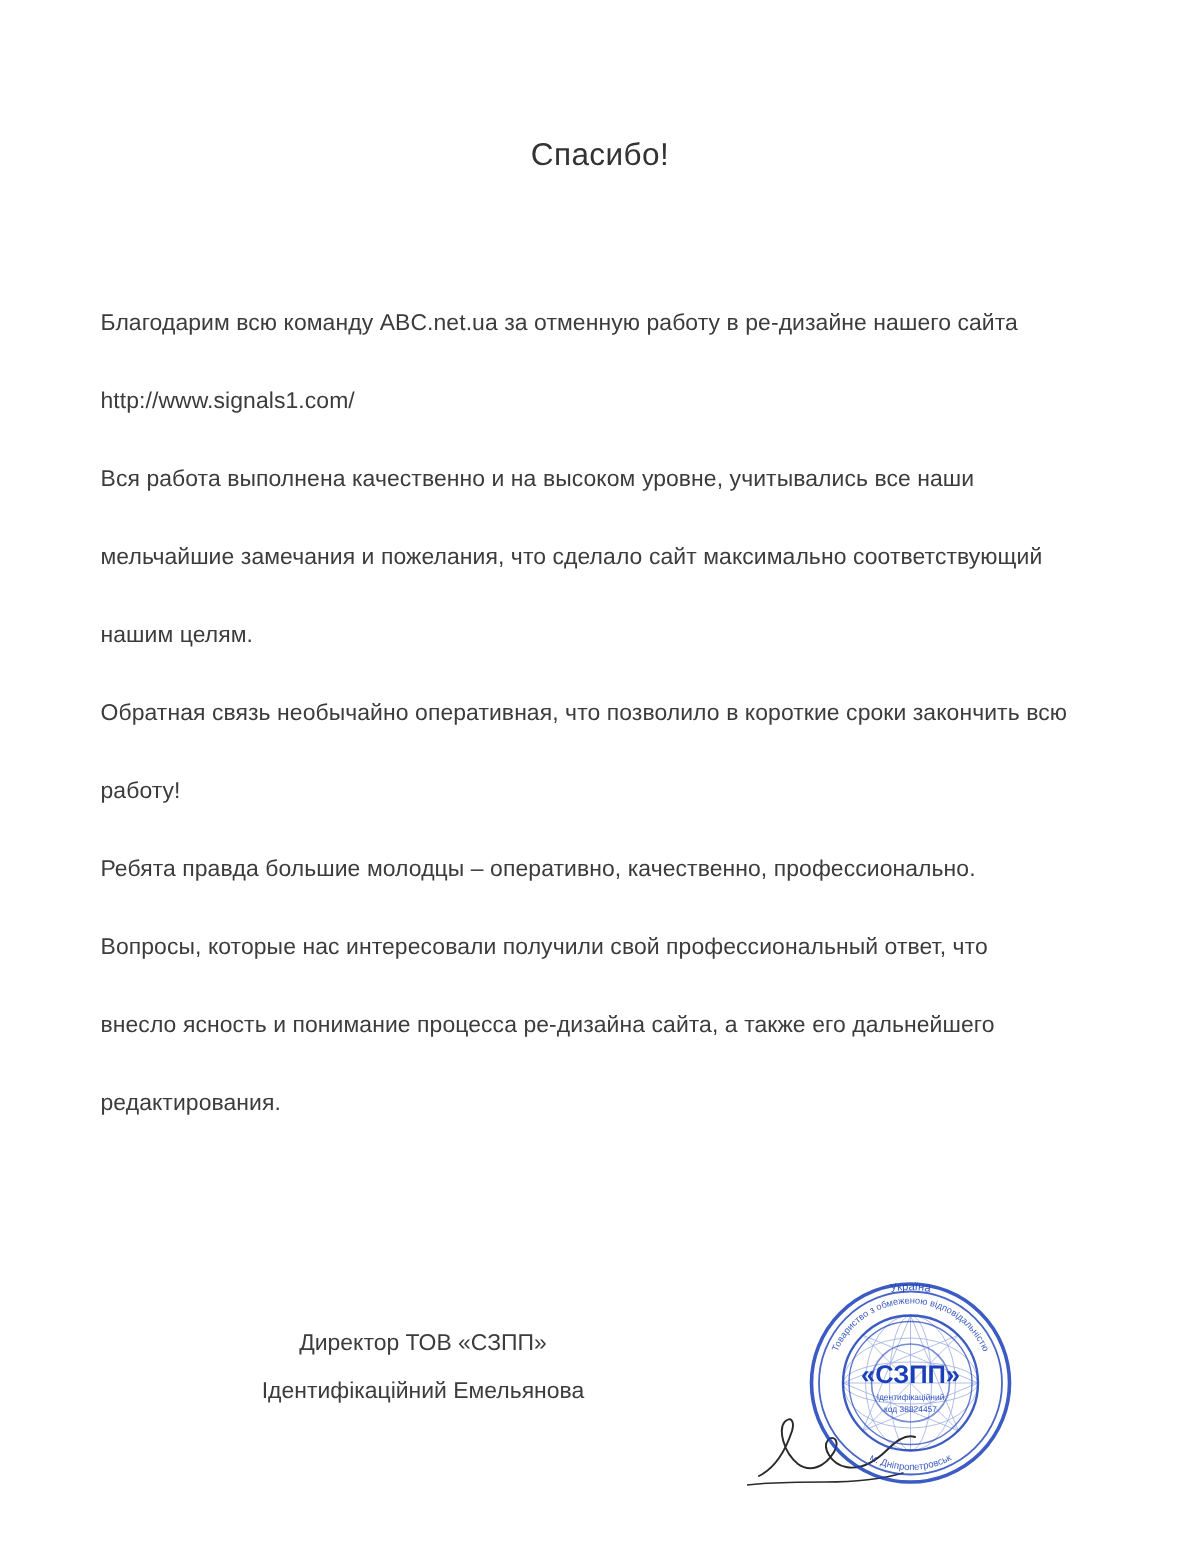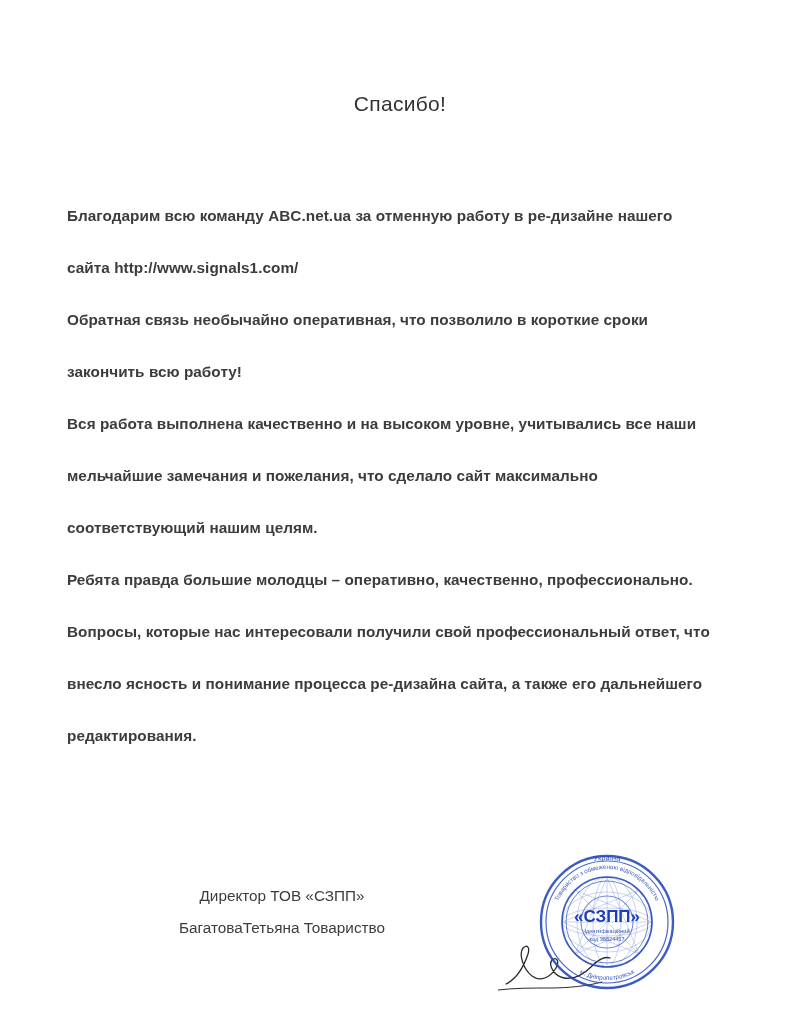--- a/index.html
+++ b/index.html
@@ -31,21 +31,20 @@
     font-size: 21px;
     color: #333333;
     letter-spacing: 0.3px;
   }
 
   .body-block {
     position: absolute;
     left: 67px;
     top: 190px;
     width: 646px;
-    font-weight: bold;
   }
 
   .para {
     font-size: 15.3px;
     line-height: 52px;
     color: #3c3c3c;
     margin: 0;
     letter-spacing: 0.05px;
     white-space: pre-wrap;
   }
@@ -89,29 +88,29 @@
 </style>
 </head>
 <body>
 
 <div class="page">
 
   <div class="doc-title">Спасибо!</div>
 
   <div class="body-block">
     <p class="para">Благодарим всю команду ABC.net.ua за отменную работу в ре-дизайне нашего сайта http://www.signals1.com/</p>
+    <p class="para">Вся работа выполнена качественно и на высоком уровне, учитывались все наши мельчайшие замечания и пожелания, что сделало сайт максимально соответствующий нашим целям.</p>
     <p class="para">Обратная связь необычайно оперативная, что позволило в короткие сроки закончить всю работу!</p>
-    <p class="para">Вся работа выполнена качественно и на высоком уровне, учитывались все наши мельчайшие замечания и пожелания, что сделало сайт максимально соответствующий нашим целям.</p>
     <p class="para">Ребята правда большие молодцы – оперативно, качественно, профессионально.</p>
     <p class="para">Вопросы, которые нас интересовали получили свой профессиональный ответ, что внесло ясность и понимание процесса ре-дизайна сайта, а также его дальнейшего редактирования.</p>
   </div>
 
   <div class="signature-block">
     <div class="sig-line">Директор ТОВ «СЗПП»</div>
-    <div class="sig-line">БагатоваТетьяна Товариство</div>
+    <div class="sig-line">Ідентифікаційний Емельянова</div>
   </div>
 
   <div class="handwriting">
     <svg width="130" height="60" viewBox="0 0 130 60" xmlns="http://www.w3.org/2000/svg">
       <path d="M8 46 C 20 40, 26 28, 30 16 C 32 9, 29 6, 25 10 C 21 15, 24 30, 34 38 C 42 44, 52 40, 58 30 C 62 23, 58 18, 54 22 C 50 27, 56 38, 66 40 C 76 42, 86 36, 94 28 C 100 22, 106 18, 112 20" fill="none" stroke="#2a2a2a" stroke-width="1.3" stroke-linecap="round"></path>
       <path d="M0 52 C 16 50, 34 50, 52 50 C 70 50, 90 48, 104 44" fill="none" stroke="#2a2a2a" stroke-width="1" stroke-linecap="round"></path>
     </svg>
   </div>
 
   <div class="stamp">

